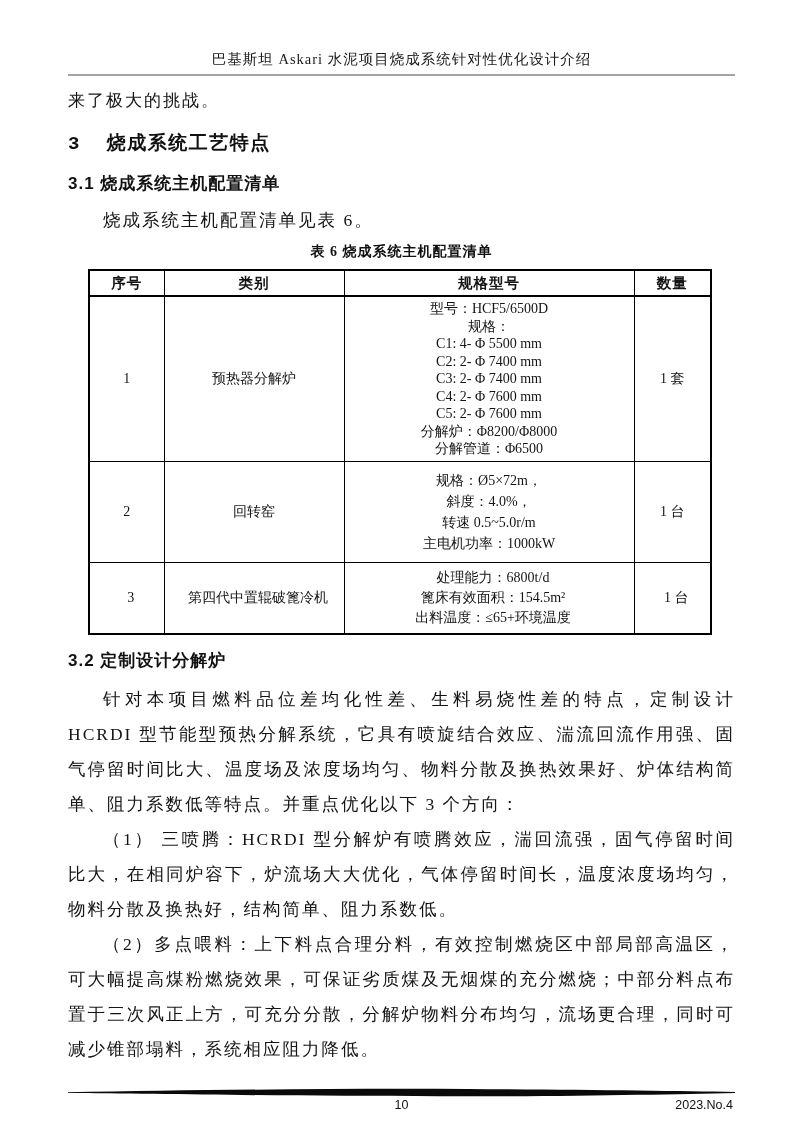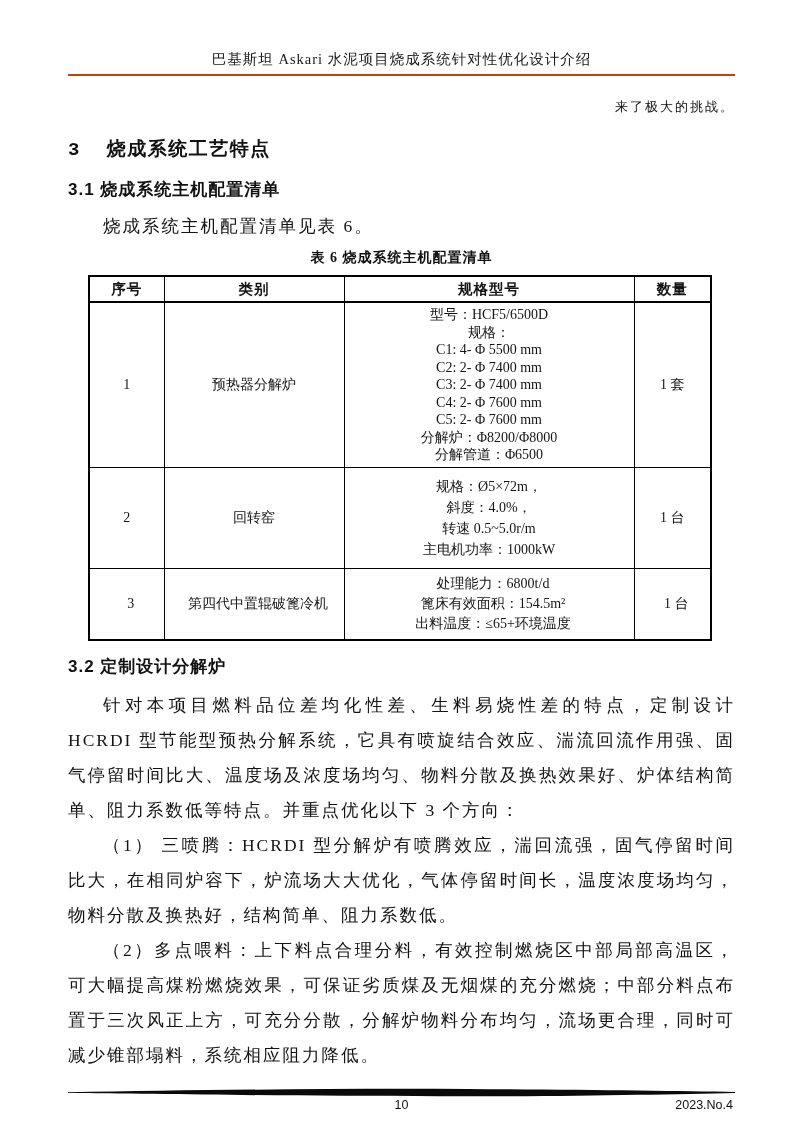--- a/index.html
+++ b/index.html
@@ -11,35 +11,34 @@
     margin: 0 auto;
     padding: 0 58px 0 68px;
     overflow: hidden;
     color: #141414;
     font-family: "Liberation Serif", "DejaVu Serif", serif;
   }
   
   .page-header {
     padding-top: 50px;
     padding-bottom: 5px;
-    border-bottom: 2px solid #c2410c;
+    border-bottom: 2px solid #a3a3a3;
     text-align: center;
   }
   .page-header .hdr-title {
     font-size: 14.5px;
     letter-spacing: 1px;
     color: #1a1a1a;
   }
   
   .intro-line {
-    margin-top: 17px;
-    font-size: 13px;
+    margin-top: 11px;
+    font-size: 17px;
     letter-spacing: 2px;
     line-height: 27px;
-    text-align: right;
   }
   
   .h-l1 {
     margin-top: 16px;
     font-family: Liberation Mono, monospace;
     font-weight: 700;
     font-size: 19px;
     line-height: 28px;
     letter-spacing: 1.5px;
     white-space: pre-wrap;

